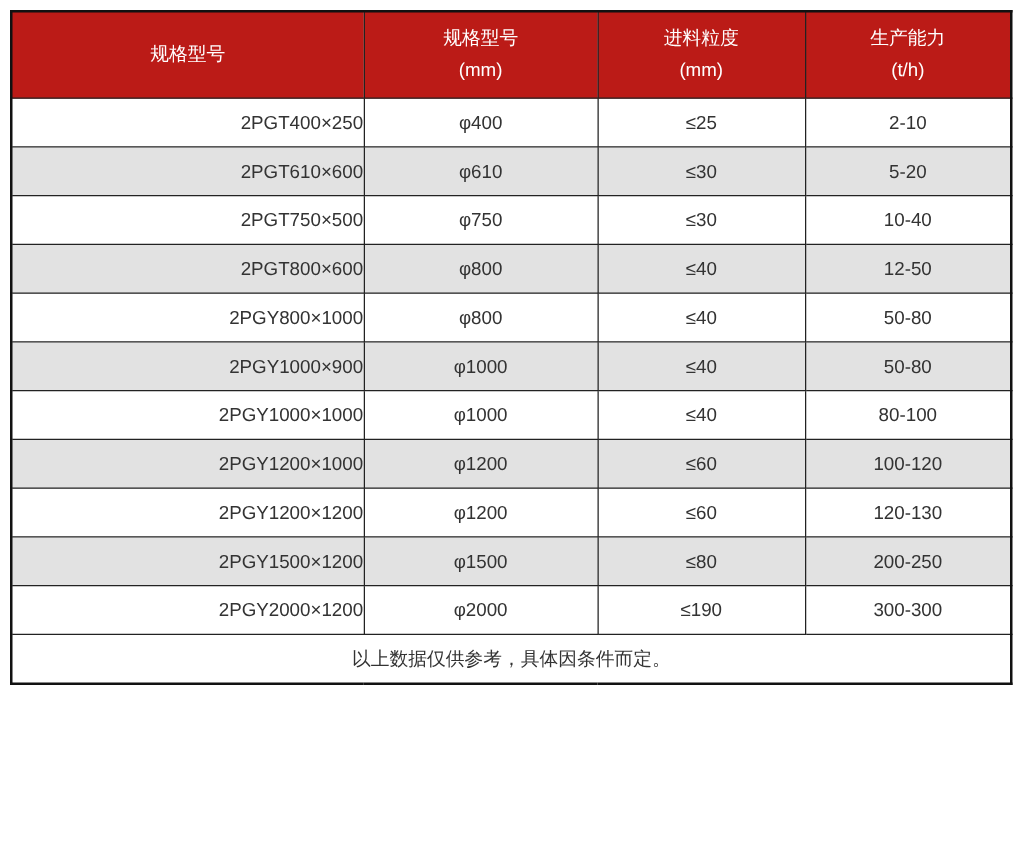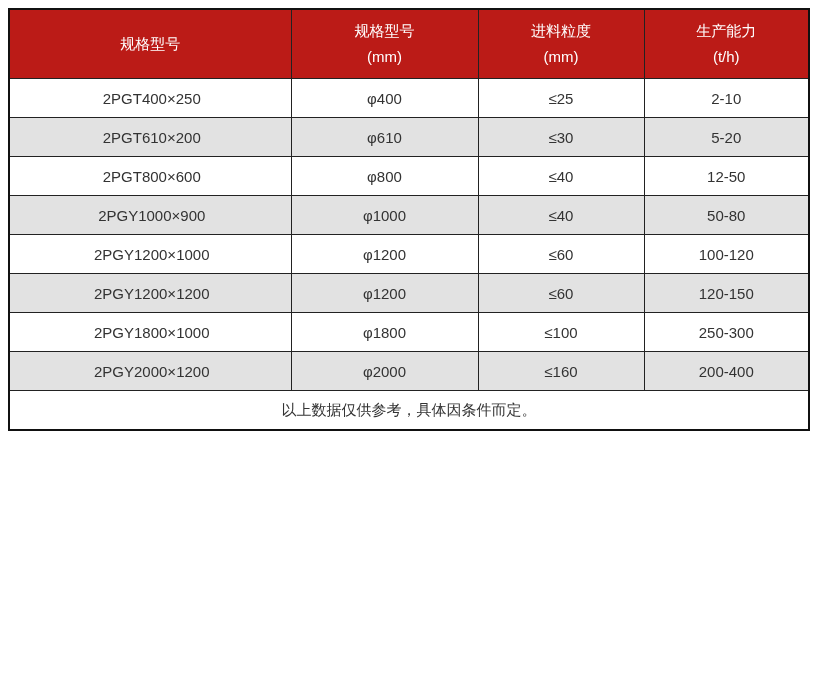--- a/index.html
+++ b/index.html
@@ -42,21 +42,21 @@
     font-size: 15px;
     color: #333333;
     height: 38px;
     border: 1px solid #222222;
     text-align: center;
     vertical-align: middle;
     padding: 0;
     background: #ffffff;
   }
   tbody td:first-child {
-    text-align: center;
+    text-align: right;
     padding-left: 3px;
   }
   tbody tr:nth-child(even) td {
     background: var(--stripe-bg, #e2e2e2);
   }
   tfoot td {
     text-align: center;
     background: #ffffff;
   }
 </style>
@@ -91,60 +91,78 @@
       </tr>
     </thead>
     <tbody>
         <tr>
           <td>2PGT400×250</td>
           <td>φ400</td>
           <td>≤25</td>
           <td>2-10</td>
         </tr>
         <tr>
-          <td>2PGT610×200</td>
+          <td>2PGT610×600</td>
           <td>φ610</td>
           <td>≤30</td>
           <td>5-20</td>
+        </tr>
+        <tr>
+          <td>2PGT750×500</td>
+          <td>φ750</td>
+          <td>≤30</td>
+          <td>10-40</td>
         </tr>
         <tr>
           <td>2PGT800×600</td>
           <td>φ800</td>
           <td>≤40</td>
           <td>12-50</td>
         </tr>
         <tr>
+          <td>2PGY800×1000</td>
+          <td>φ800</td>
+          <td>≤40</td>
+          <td>50-80</td>
+        </tr>
+        <tr>
           <td>2PGY1000×900</td>
           <td>φ1000</td>
           <td>≤40</td>
           <td>50-80</td>
+        </tr>
+        <tr>
+          <td>2PGY1000×1000</td>
+          <td>φ1000</td>
+          <td>≤40</td>
+          <td>80-100</td>
         </tr>
         <tr>
           <td>2PGY1200×1000</td>
           <td>φ1200</td>
           <td>≤60</td>
           <td>100-120</td>
         </tr>
         <tr>
           <td>2PGY1200×1200</td>
           <td>φ1200</td>
           <td>≤60</td>
-          <td>120-150</td>
+          <td>120-130</td>
         </tr>
         <tr>
-          <td>2PGY1800×1000</td>
-          <td>φ1800</td>
-          <td>≤100</td>
-          <td>250-300</td>
+          <td>2PGY1500×1200</td>
+          <td>φ1500</td>
+          <td>≤80</td>
+          <td>200-250</td>
         </tr>
         <tr>
           <td>2PGY2000×1200</td>
           <td>φ2000</td>
-          <td>≤160</td>
-          <td>200-400</td>
+          <td>≤190</td>
+          <td>300-300</td>
         </tr>
       </tbody>
     <tfoot>
       <tr>
         <td colspan="4">以上数据仅供参考，具体因条件而定。</td>
       </tr>
     </tfoot>
   </table>
 </div>
 

